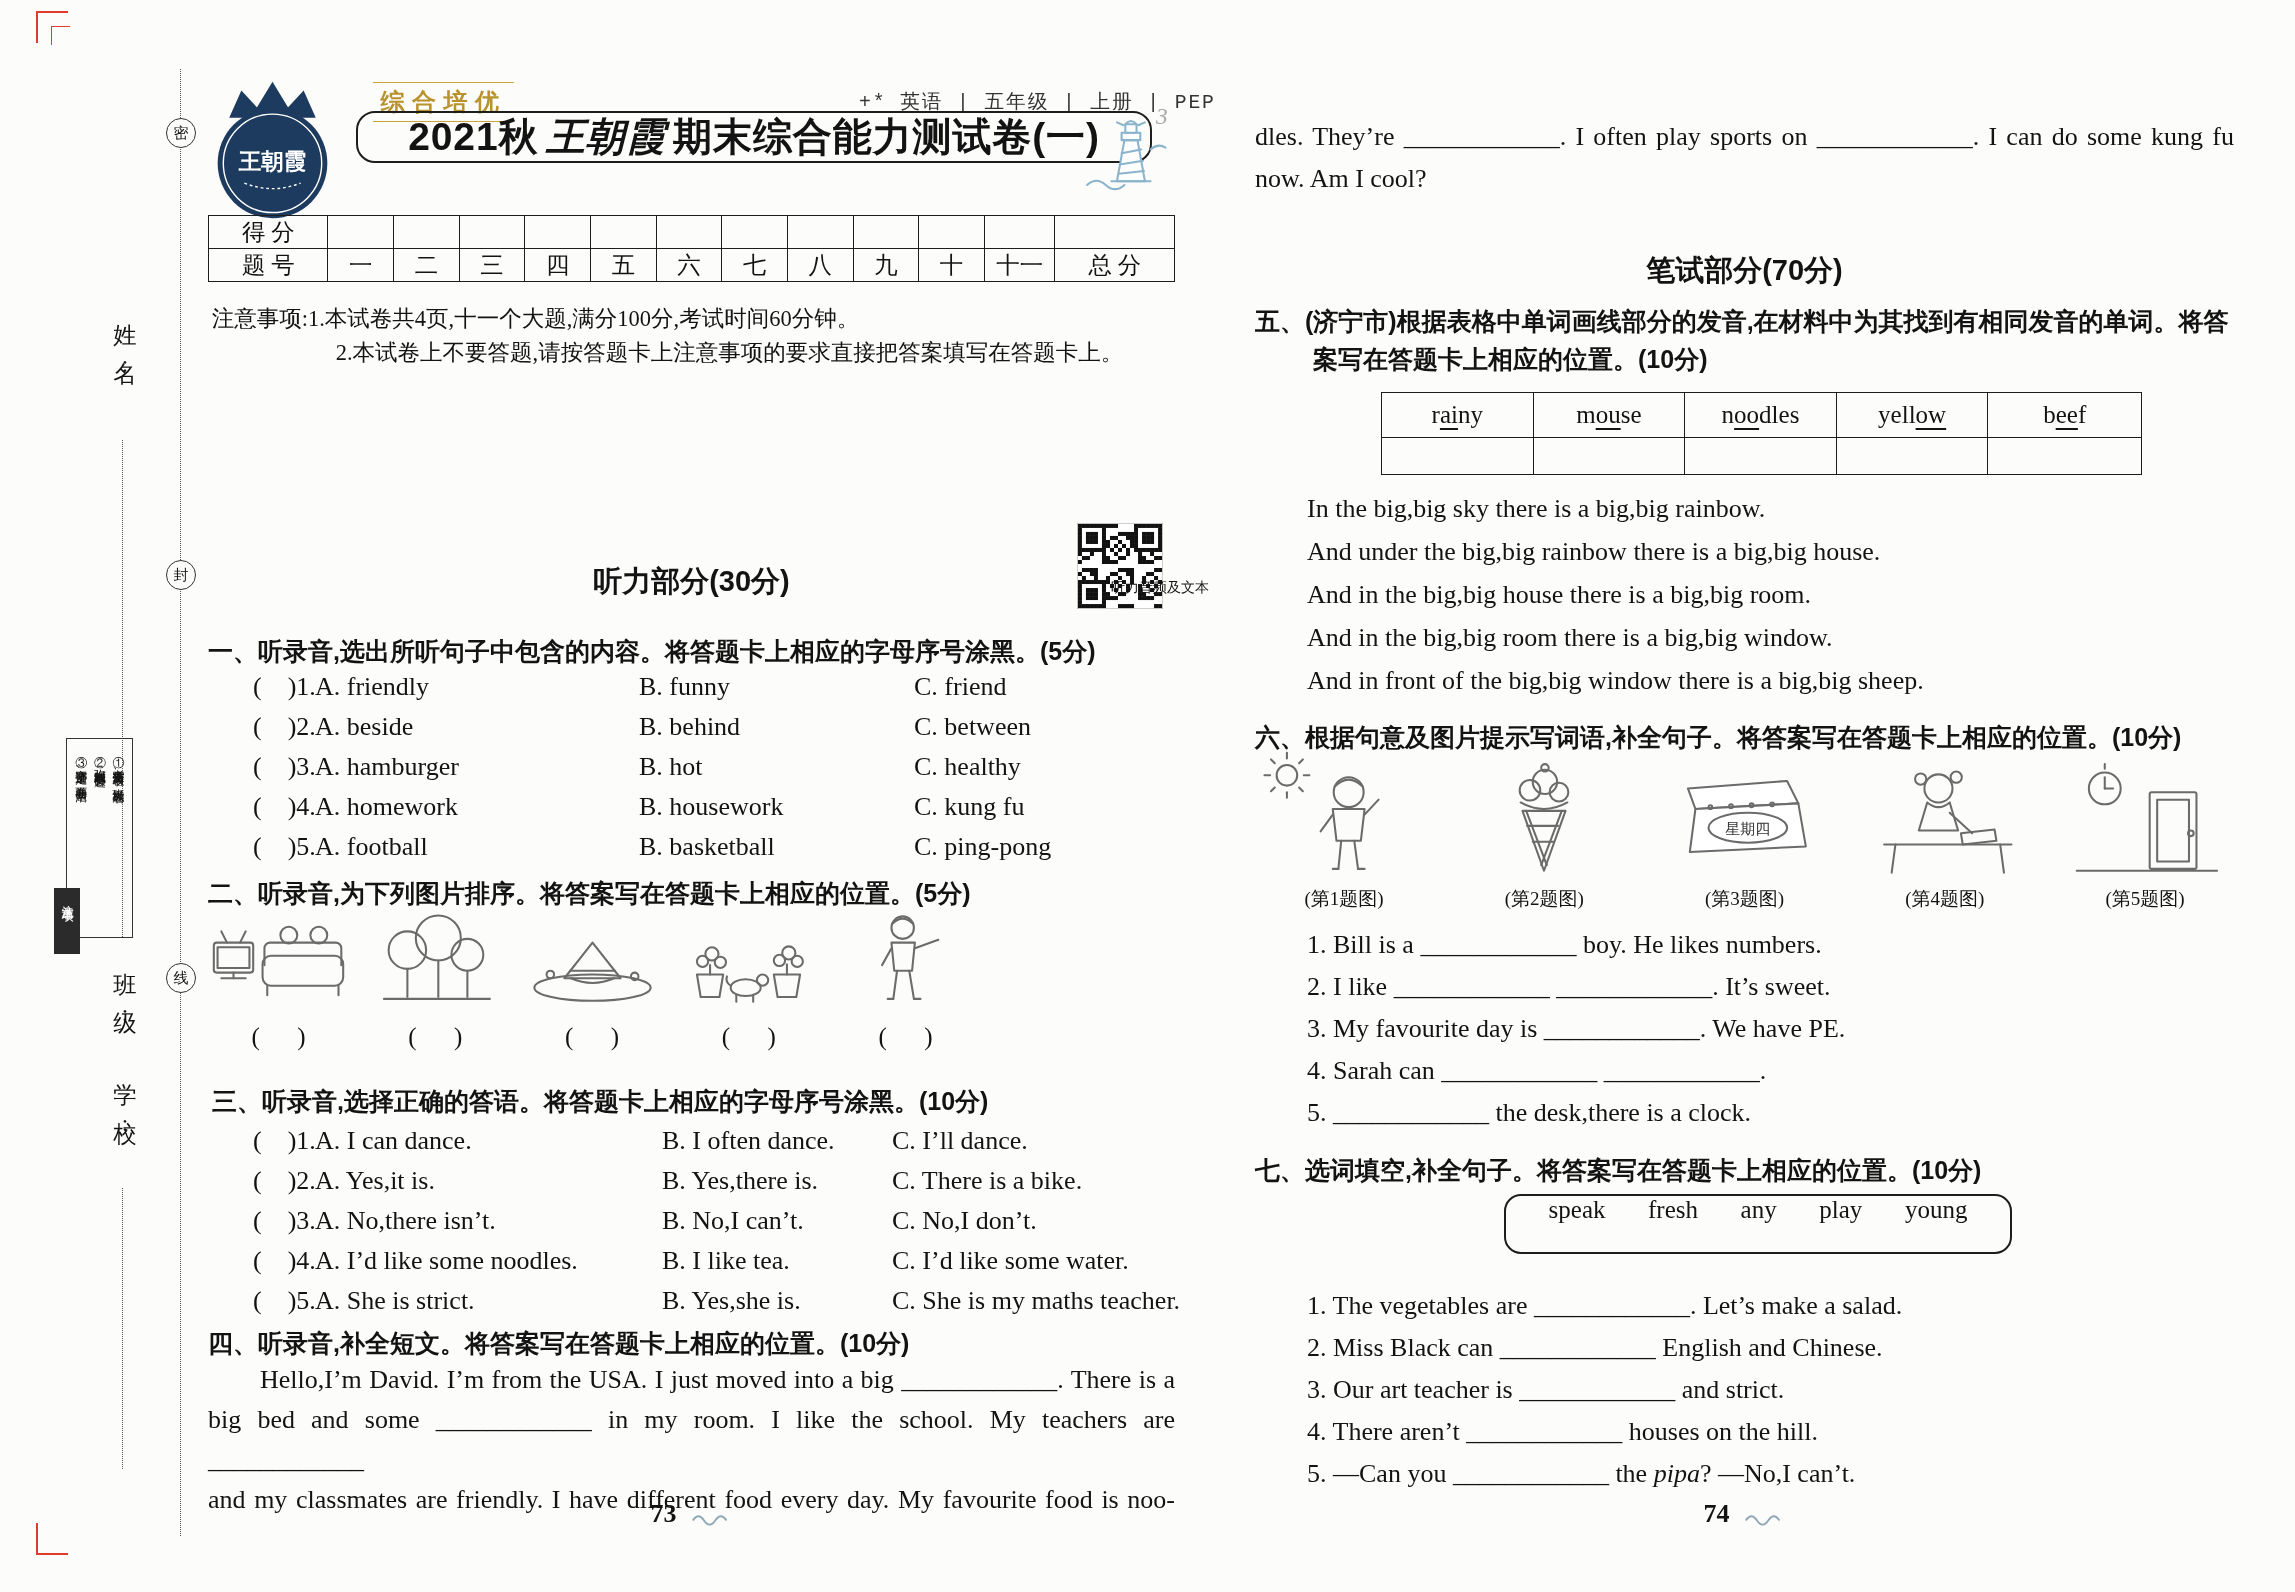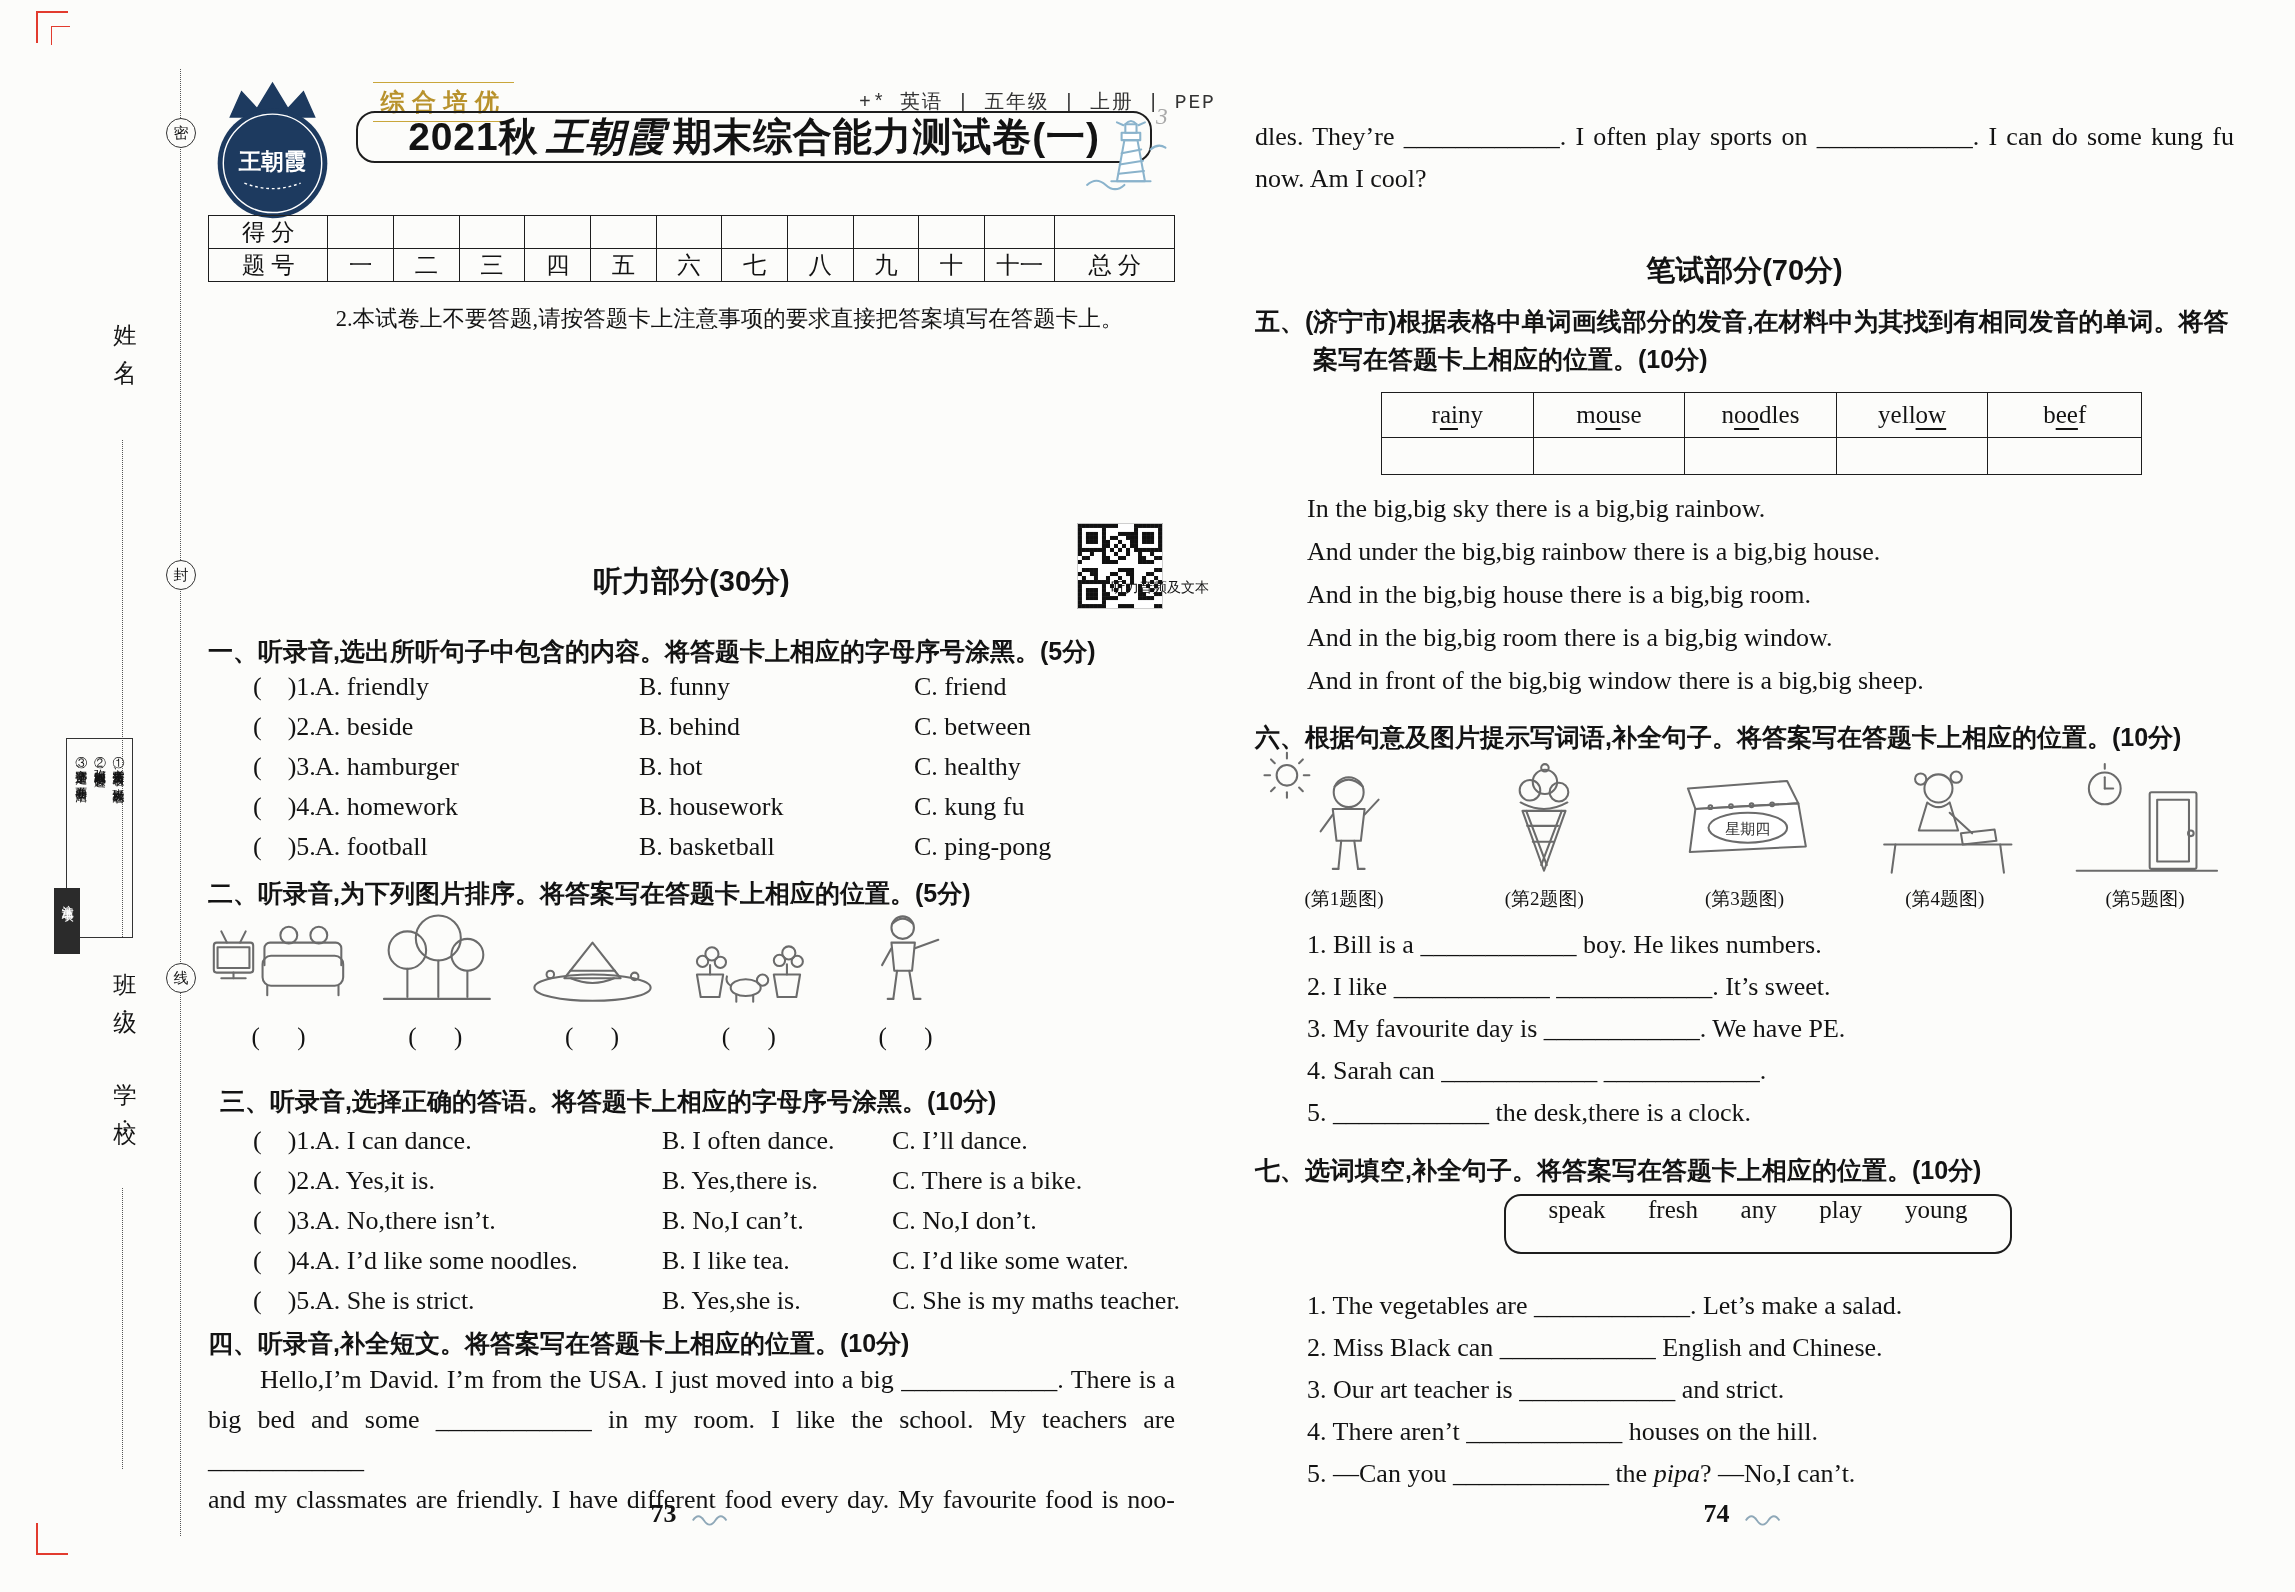--- a/index.html
+++ b/index.html
@@ -162,20 +162,21 @@
         <td>九</td>
         <td>十</td>
         <td>十一</td>
         <td>总&nbsp;分</td>
       </tr>
     </tbody>
       </table>
   </div>
 
   <div class="abs" style="left:3.7px;top:302px;font-size:22.5px;line-height:34px;">
+    <div>注意事项:1.本试卷共4页,十一个大题,满分100分,考试时间60分钟。</div>
     <div style="padding-left:124px;">2.本试卷上不要答题,请按答题卡上注意事项的要求直接把答案填写在答题卡上。</div>
   </div>
 
   <div class="abs" style="left:869px;top:523px;width:86px;height:86px;">
     <svg width="86" height="86" viewBox="0 0 92 92">
       <rect x="0" y="0" width="92" height="92" fill="#ffffff" stroke="#999999" stroke-width="1"></rect>
       <g id="qr-cells" transform="translate(1,1)" fill="#111111" stroke="none">
           <rect x="0.00" y="0.00" width="4.29" height="4.29"></rect>
           <rect x="4.29" y="0.00" width="4.29" height="4.29"></rect>
           <rect x="8.57" y="0.00" width="4.29" height="4.29"></rect>
@@ -500,21 +501,21 @@
     </span>
   </div>
   <div class="abs img-row" style="left:0;top:1023px;width:768px;font-size:25px;">
     <span class="slotL">(&nbsp;&nbsp;&nbsp;&nbsp;&nbsp;&nbsp;)</span>
     <span class="slotL">(&nbsp;&nbsp;&nbsp;&nbsp;&nbsp;&nbsp;)</span>
     <span class="slotL">(&nbsp;&nbsp;&nbsp;&nbsp;&nbsp;&nbsp;)</span>
     <span class="slotL">(&nbsp;&nbsp;&nbsp;&nbsp;&nbsp;&nbsp;)</span>
     <span class="slotL">(&nbsp;&nbsp;&nbsp;&nbsp;&nbsp;&nbsp;)</span>
   </div>
 
-  <div class="abs cnb sec-title" style="left:12px;top:1085px;white-space:nowrap;">三、听录音,选择正确的答语。将答题卡上相应的字母序号涂黑。(10分)</div>
+  <div class="abs cnb sec-title" style="left:4px;top:1085px;white-space:nowrap;">三、听录音,选择正确的答语。将答题卡上相应的字母序号涂黑。(10分)</div>
   <div class="abs" style="left:0;top:1121px;width:967px;">
     <div class="q-row g3">
       <span>(&nbsp;&nbsp;&nbsp;&nbsp;)1.</span>
       <span>A. I can dance.</span>
       <span>B. I often dance.</span>
       <span>C. I’ll dance.</span>
     </div>
     <div class="q-row g3">
       <span>(&nbsp;&nbsp;&nbsp;&nbsp;)2.</span>
       <span>A. Yes,it is.</span>

